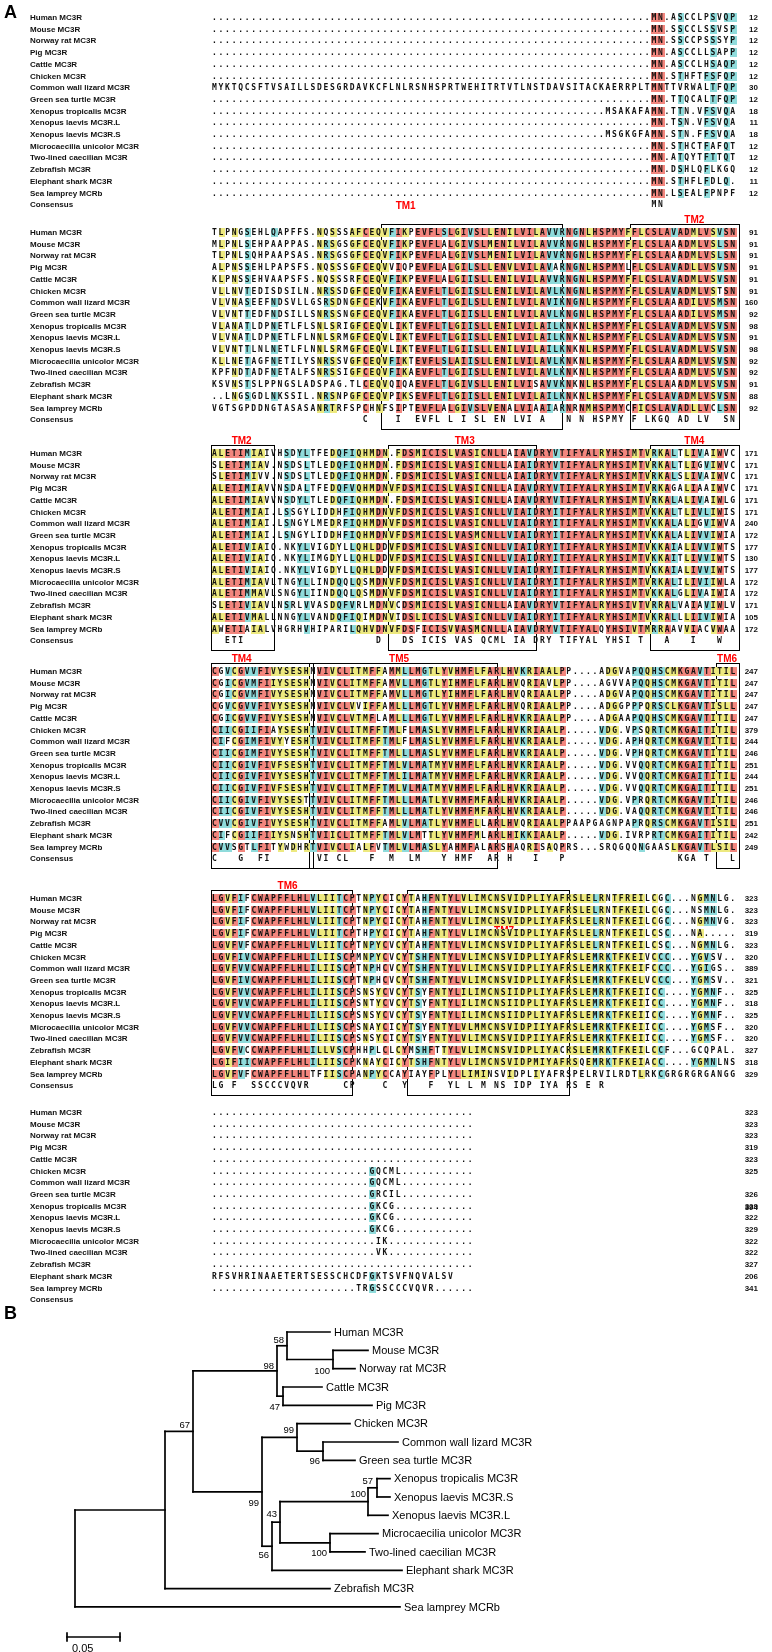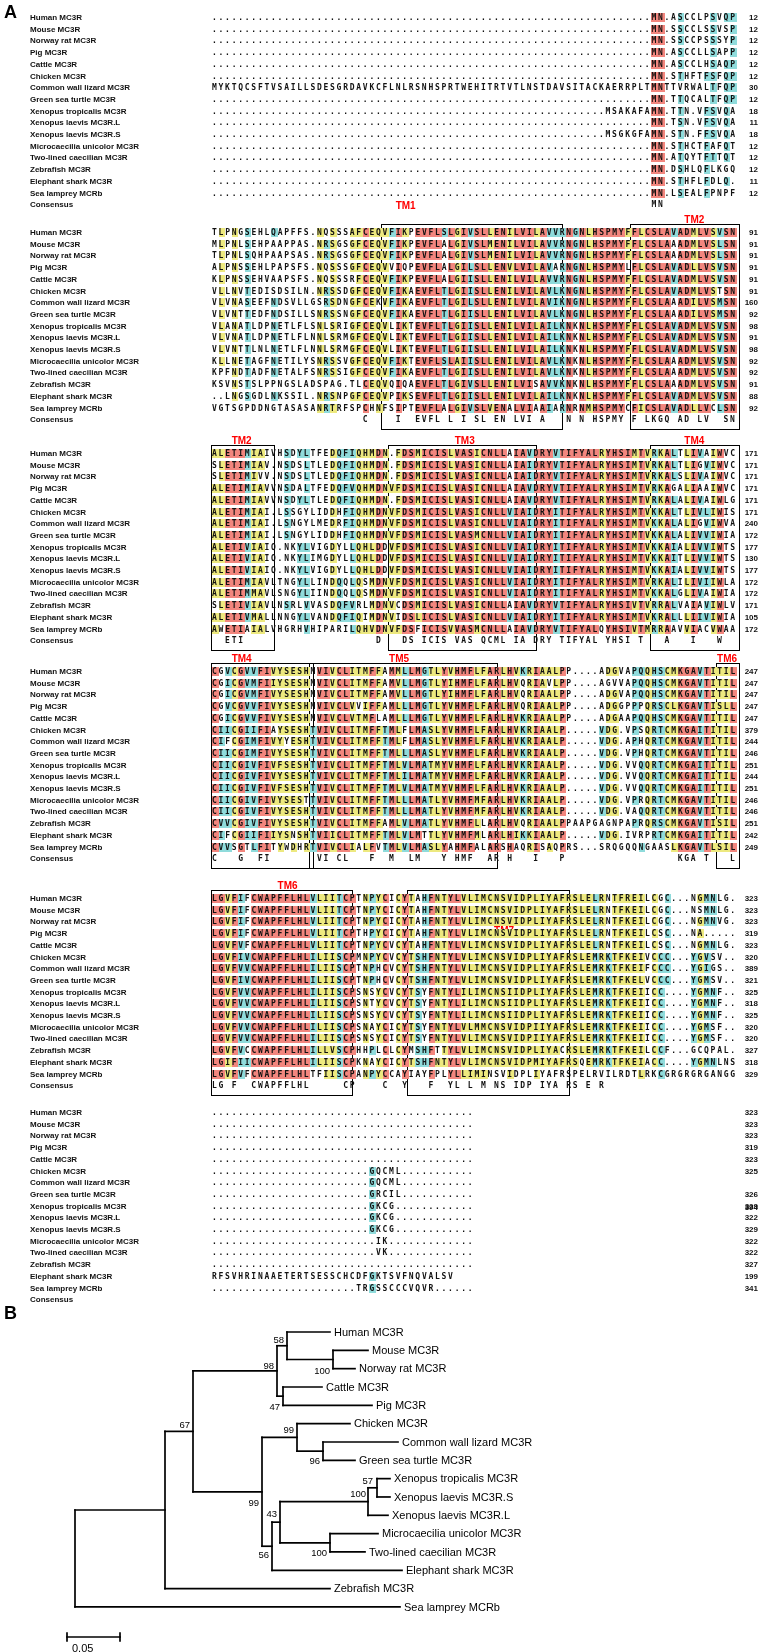--- a/index.html
+++ b/index.html
@@ -292,21 +292,21 @@
       <div class="sp-label" style="top:1045.1px">Zebrafish MC3R</div>
       <div class="seq" style="top:1045.1px"><span class="s">LG</span><span class="y">V</span><span class="s">F</span><span class="c">V</span>C<span class="s">CWAPFFLHL</span><span class="c">I</span><span class="y">LLV</span><span class="c">S</span><span class="s">CP</span>HH<span class="c">P</span>L<span class="s">C</span>L<span class="y">C</span><span class="s">Y</span>M<span class="c">SH</span><span class="s">F</span>T<span class="y">T</span><span class="s">YL</span><span class="y">VLIMCNSVIDPLIYA</span>C<span class="y">RSLE</span><span class="c">M</span><span class="y">R</span><span class="c">K</span><span class="y">TFKEI</span>L<span class="y">C</span><span class="c">C</span>F...GCQPAL.</div>
       <div class="num" style="top:1045.1px">327</div>
       <div class="sp-label" style="top:1056.8px">Elephant shark MC3R</div>
       <div class="seq" style="top:1056.8px"><span class="s">LG</span><span class="y">I</span><span class="s">F</span><span class="c">II</span><span class="s">CWAPFFLHL</span><span class="c">I</span><span class="y">LII</span><span class="c">S</span><span class="s">CP</span>K<span class="y">N</span>A<span class="y">Y</span><span class="s">C</span>I<span class="y">C</span><span class="s">Y</span><span class="y">T</span><span class="c">SH</span><span class="s">F</span><span class="y">NT</span><span class="s">YL</span><span class="y">VLIMCNSVIDPMIYAFRS</span>Q<span class="y">E</span><span class="c">M</span><span class="y">R</span><span class="c">K</span><span class="y">TFKEI</span>A<span class="y">C</span><span class="c">C</span>....<span class="c">Y</span><span class="y">G</span><span class="c">MN</span>LNS</div>
       <div class="num" style="top:1056.8px">318</div>
       <div class="sp-label" style="top:1068.5px">Sea lamprey MCRb</div>
       <div class="seq" style="top:1068.5px"><span class="s">LG</span><span class="y">V</span><span class="s">F</span><span class="c">V</span>F<span class="s">CWAPFFLHL</span>TF<span class="y">II</span><span class="c">S</span><span class="s">CP</span>A<span class="y">N</span><span class="c">P</span><span class="y">Y</span><span class="s">C</span>CA<span class="s">Y</span>IAY<span class="s">F</span>PL<span class="s">YL</span><span class="y">LIMI</span>NSV<span class="y">I</span>DPL<span class="y">I</span>YAFRSPELRVILRDT<span class="y">L</span>RK<span class="c">C</span>GRGRGRGANGG</div>
       <div class="num" style="top:1068.5px">329</div>
       <div class="sp-label" style="top:1080.2px">Consensus</div>
-      <div class="seq" style="top:1080.2px">LG F  CWAPFFLHL     CP    C  Y   F  YL L M NS IDP IYA RS E R                    </div>
+      <div class="seq" style="top:1080.2px">LG F  SSCCCVQVR     CP    C  Y   F  YL L M NS IDP IYA RS E R                    </div>
       <div class="sp-label" style="top:1107px">Human MC3R</div>
       <div class="seq" style="top:1107px">........................................</div>
       <div class="num" style="top:1107px">323</div>
       <div class="sp-label" style="top:1118.7px">Mouse MC3R</div>
       <div class="seq" style="top:1118.7px">........................................</div>
       <div class="num" style="top:1118.7px">323</div>
       <div class="sp-label" style="top:1130.4px">Norway rat MC3R</div>
       <div class="seq" style="top:1130.4px">........................................</div>
       <div class="num" style="top:1130.4px">323</div>
       <div class="sp-label" style="top:1142.1px">Pig MC3R</div>
@@ -337,21 +337,21 @@
       <div class="seq" style="top:1235.7px">.........................IK.............</div>
       <div class="num" style="top:1235.7px">322</div>
       <div class="sp-label" style="top:1247.4px">Two-lined caecilian MC3R</div>
       <div class="seq" style="top:1247.4px">.........................VK.............</div>
       <div class="num" style="top:1247.4px">322</div>
       <div class="sp-label" style="top:1259.1px">Zebrafish MC3R</div>
       <div class="seq" style="top:1259.1px">........................................</div>
       <div class="num" style="top:1259.1px">327</div>
       <div class="sp-label" style="top:1270.8px">Elephant shark MC3R</div>
       <div class="seq" style="top:1270.8px">RFSVHRINAAETERTSESSCHCDF<span class="c">G</span>KTSVFNQVALSV   </div>
-      <div class="num" style="top:1270.8px">199</div>
+      <div class="num" style="top:1270.8px">206</div>
       <div class="sp-label" style="top:1282.5px">Sea lamprey MCRb</div>
       <div class="seq" style="top:1282.5px">......................TR<span class="c">G</span>SSCCCVQVR......</div>
       <div class="num" style="top:1282.5px">341</div>
       <div class="sp-label" style="top:1294.2px">Consensus</div>
       <div class="seq" style="top:1294.2px">                                        </div>
     </div>
   <div class="panel-label" style="left:4px;top:1303px;">B</div>
   <svg id="tree-svg" width="772" height="352">
       <g stroke="#000" stroke-width="1.7" stroke-linecap="square">
         <line x1="287" y1="32" x2="330" y2="32"></line>

